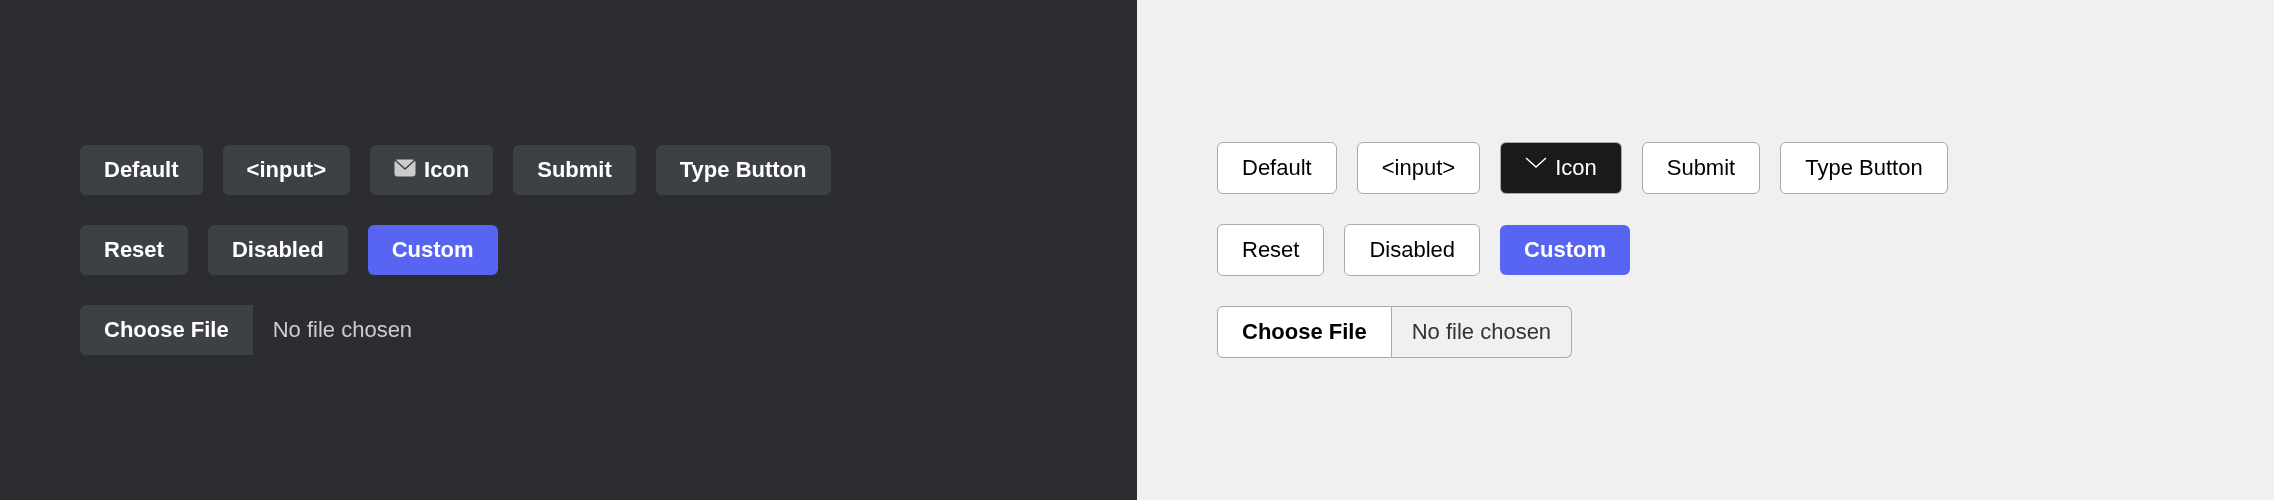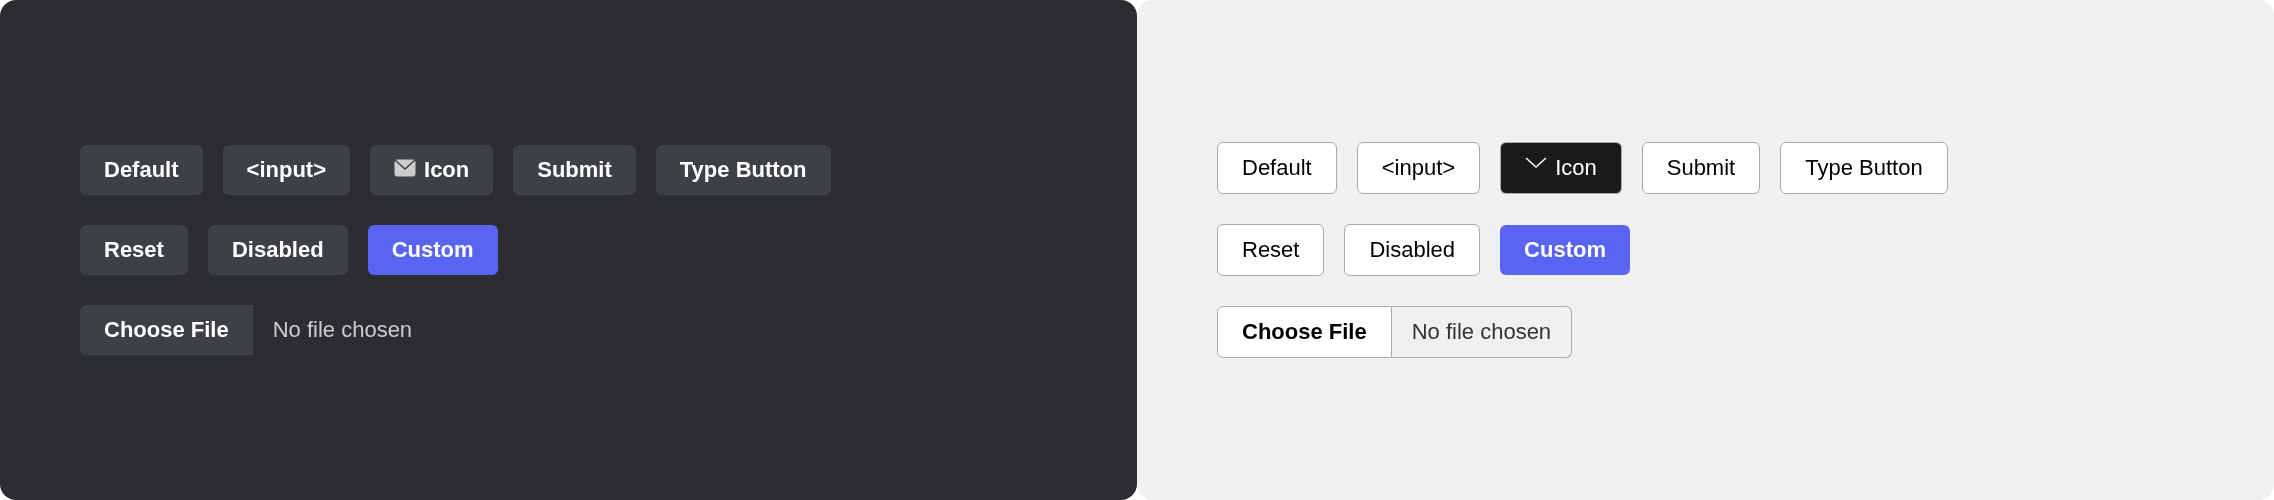--- a/index.html
+++ b/index.html
@@ -17,21 +17,20 @@
     }
 
     .panel {
       flex: 1;
       display: flex;
       flex-direction: column;
       justify-content: center;
       align-items: flex-start;
       padding: 60px 80px;
       gap: 30px;
-      border-radius: 16px;
     }
 
     .panel-dark {
       background-color: #2b2d31;
     }
 
     .panel-light {
       background-color: #f0f0f0;
     }
 

